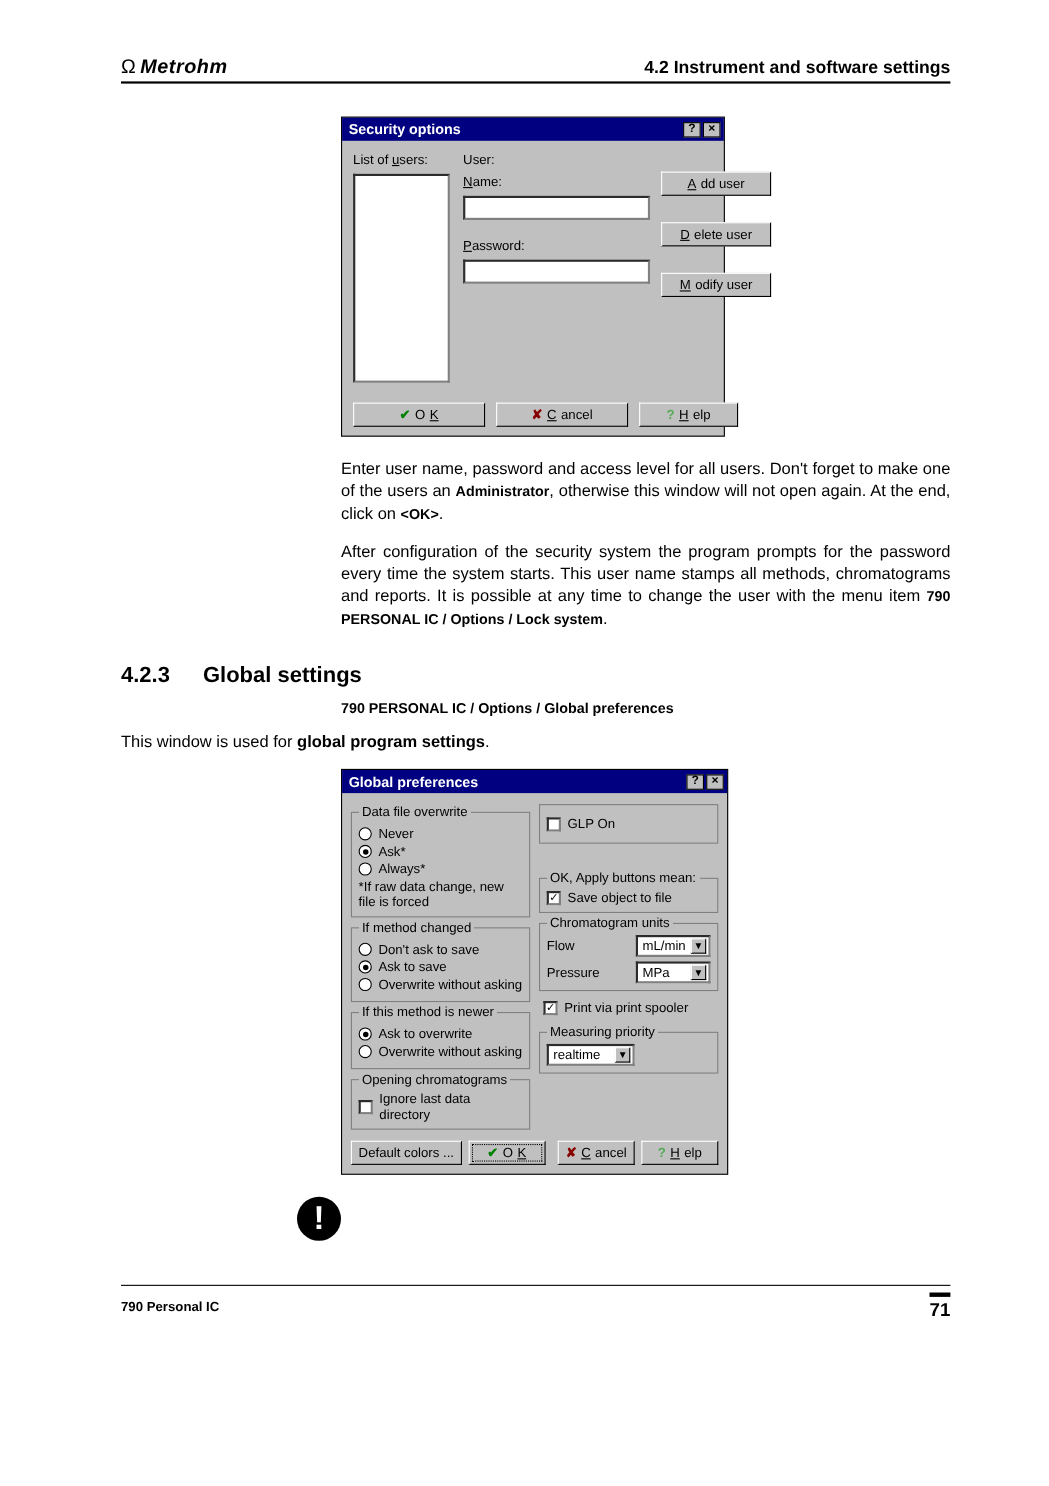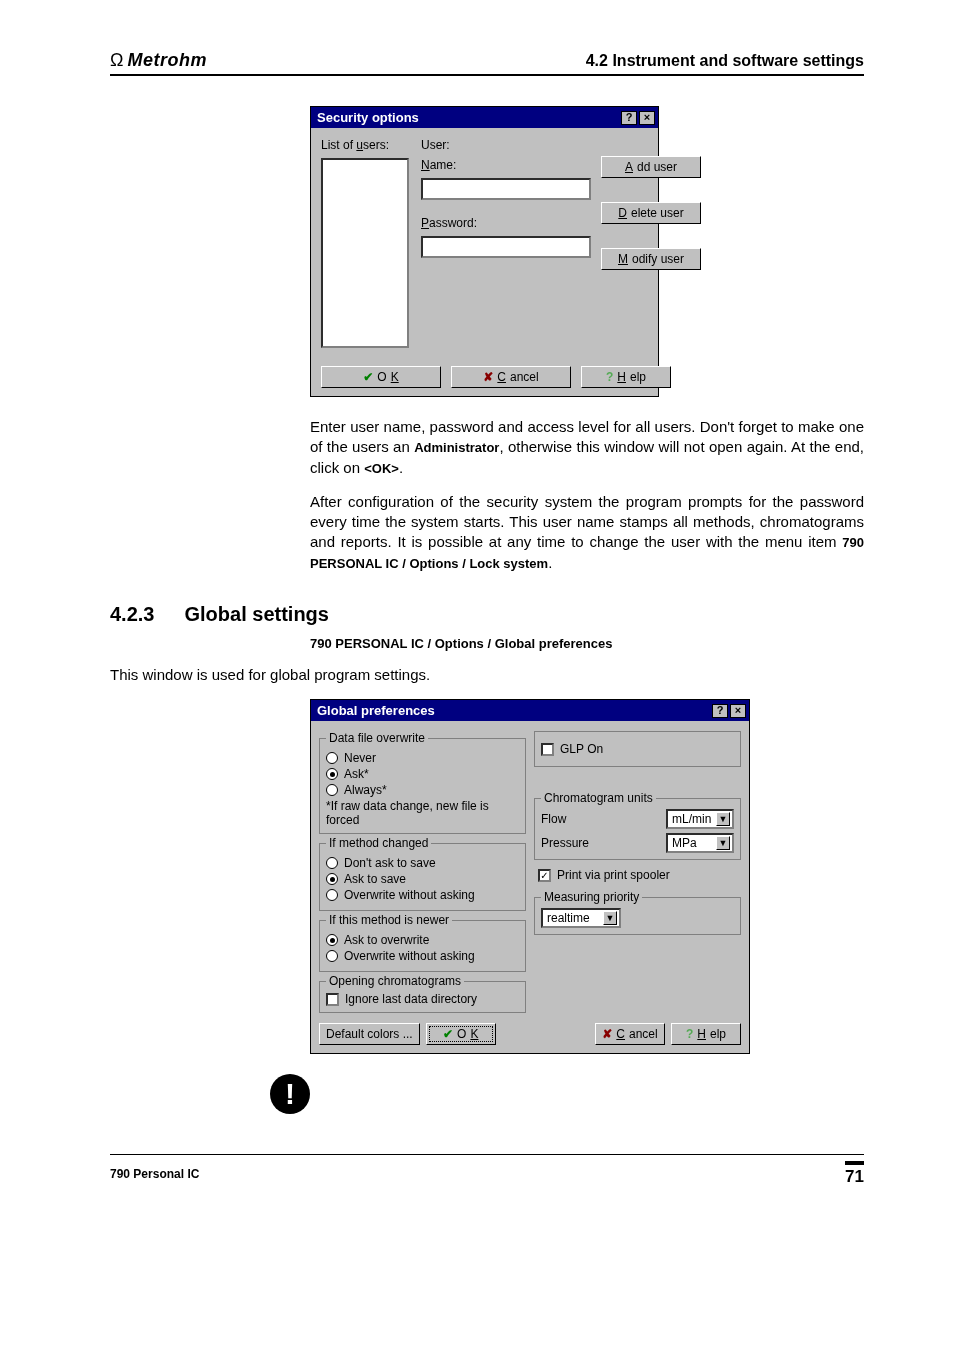--- a/index.html
+++ b/index.html
@@ -103,34 +103,34 @@
     display:flex;
     justify-content:space-between;
     padding:8px 10px;
     gap:10px;
   }
   .so-bottom .btn-3d { min-width:120px; }
   .u { text-decoration: underline; }
 
   .content-indent { margin-left: 200px; }
   .para { font-size:15px; margin:14px 0; text-align:justify; line-height:1.35; }
-  .bold { font-weight:normal; }
+  .bold { font-weight:bold; }
   .mono-bold { font-weight:bold; font-size:13px; }
 
   .h4 {
     display:flex;
     gap:30px;
     font-weight:bold;
     font-size:20px;
     margin: 30px 0 10px 0;
   }
   .menupath { font-weight:bold; font-size:13px; margin-left:200px; margin-bottom:6px; }
 
   
-  .gp { width:440px; }
+  .gp { width:352px; }
   .gp .win-body {
     display:grid;
     grid-template-columns: 1fr 1fr;
     column-gap:8px;
     row-gap:4px;
     padding:8px;
     font-size:12px;
   }
   fieldset.gp-fs {
     border:1px solid #808080;
@@ -338,20 +338,27 @@
       </div>
 
       <div>
         <fieldset class="gp-fs" style="padding:10px 6px;">
           <div class="row-inline">
               <span class="chk"></span>
               <span>GLP On</span>
             </div>
         </fieldset>
         <div style="height:20px"></div>
+        <fieldset class="gp-fs">
+          <legend>OK, Apply buttons mean:</legend>
+          <div class="row-inline">
+              <span class="chk checked"></span>
+              <span>Save object to file</span>
+            </div>
+        </fieldset>
         <fieldset class="gp-fs">
           <legend>Chromatogram units</legend>
           <div class="row-inline" style="justify-content:space-between;">
             <span>Flow</span>
             <span class="sel-3d">
                 <span>mL/min</span>
                 <span class="arrow">▼</span>
               </span>
           </div>
           <div class="row-inline" style="justify-content:space-between; margin-top:4px;">

